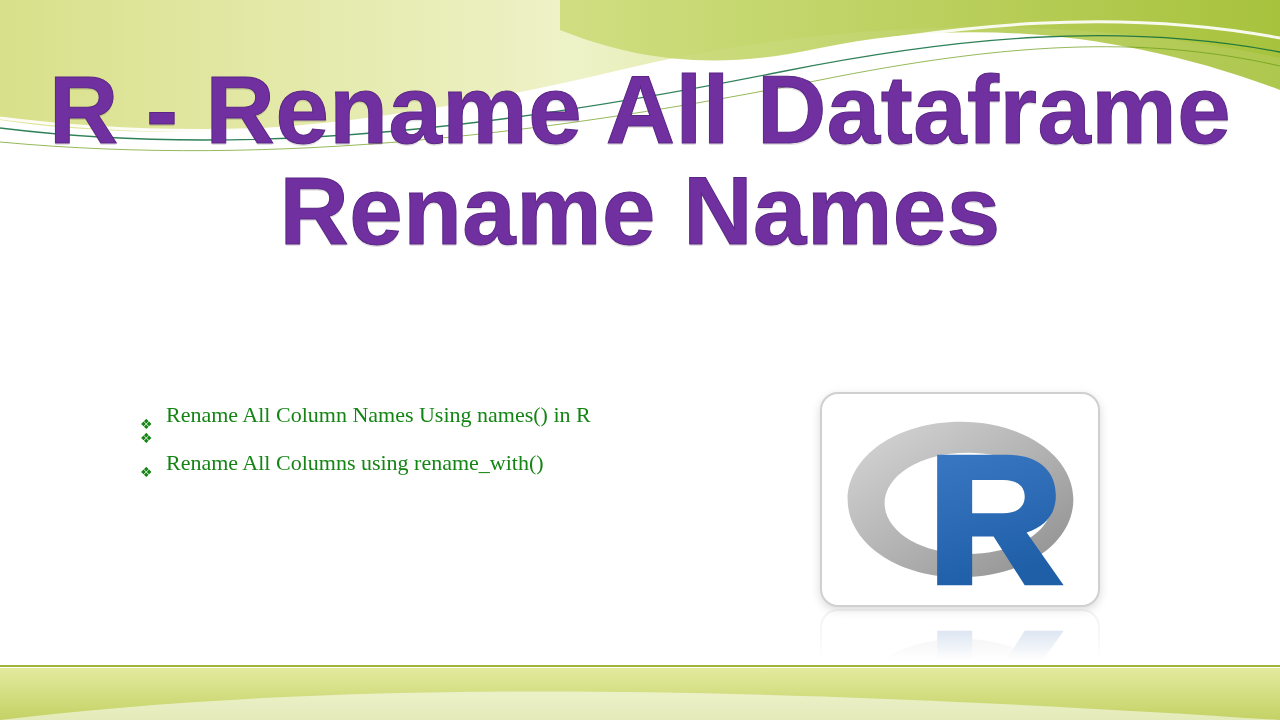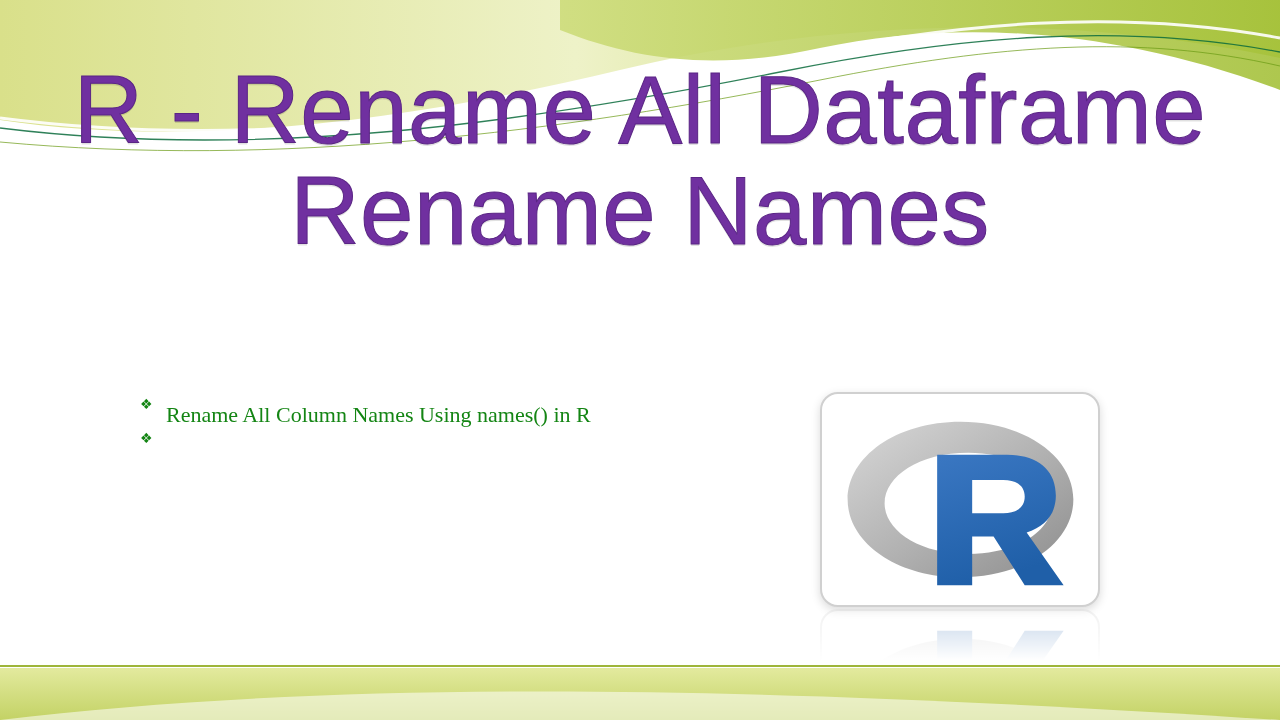--- a/index.html
+++ b/index.html
@@ -2,28 +2,28 @@
 <html><head>
 <meta charset="utf-8">
 <style>
   * { margin: 0; padding: 0; box-sizing: border-box; }
   html, body { width: 1280px; height: 720px; overflow: hidden; font-family: "Century Gothic", "Segoe UI", sans-serif; background: #fff; }
   .slide { position: relative; width: 1280px; height: 720px; background: #fff; }
   .top-swoosh { position: absolute; top: 0; left: 0; width: 1280px; height: 180px; }
   .bottom-band { position: absolute; bottom: 0; left: 0; width: 1280px; height: 60px; }
   .title-block { position: absolute; top: 60px; left: 0; width: 1280px; text-align: center; }
   .title-block h1 {
-    font-size: 96px; line-height: 1.05; font-weight: 400;
+    font-size: 96px; line-height: 1.05; font-weight: 700;
     color: #7030A0;
     letter-spacing: 0.5px;
     -webkit-text-stroke: 1px #5a2585;
     text-shadow: 0 2px 0 rgba(0,0,0,0.12);
   }
   .bullets { position: absolute; top: 398px; left: 140px; width: 640px; }
-  .bullets li { list-style: none; color: #148514; font-size: 22px; line-height: 1.55; font-family: Georgia, "Times New Roman", serif; display: flex; align-items: flex-start; }
+  .bullets li { list-style: none; color: #148514; font-size: 22px; line-height: 1.55; font-family: Georgia, "Times New Roman", serif; display: flex; align-items: flex-end; }
   .bullets li .diamond { display: inline-block; width: 14px; height: 14px; margin-right: 12px; position: relative; flex: 0 0 14px; }
   .bullets li .diamond::before {
     content: "❖"; color: #148514; font-size: 14px; line-height: 14px; position: absolute; left: 0; top: 0;
   }
   .logo-card {
     position: absolute; top: 392px; left: 820px; width: 280px; height: 215px;
     border: 2px solid #d0d0d0; border-radius: 18px; background: #fff;
     box-shadow: 0 3px 10px rgba(0,0,0,0.15);
     display: flex; align-items: center; justify-content: center;
   }
@@ -70,20 +70,24 @@
   </div>
 
   <ul class="bullets">
     <li>
         <span class="diamond"></span>
         <span>Rename All Column Names Using names() in R</span>
       </li>
     <li>
         <span class="diamond"></span>
       </li>
+    <li>
+        <span class="diamond"></span>
+        <span>Rename All Columns using rename_with()</span>
+      </li>
   </ul>
 
   <div class="logo-card">
     <svg width="235" height="180" viewBox="0 0 240 185">
       <defs>
         <linearGradient id="ringG" x1="0" y1="0" x2="1" y2="1">
           <stop offset="0%" stop-color="#d8d8d8"></stop>
           <stop offset="55%" stop-color="#b0b0b0"></stop>
           <stop offset="100%" stop-color="#8c8c8c"></stop>
         </linearGradient>

